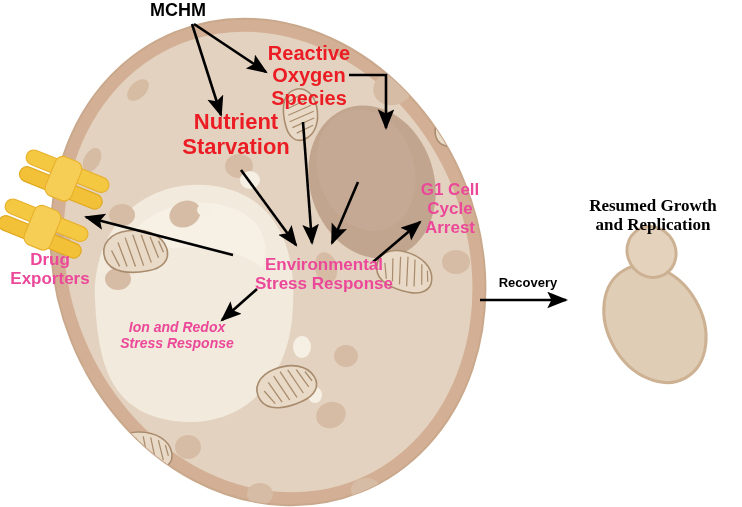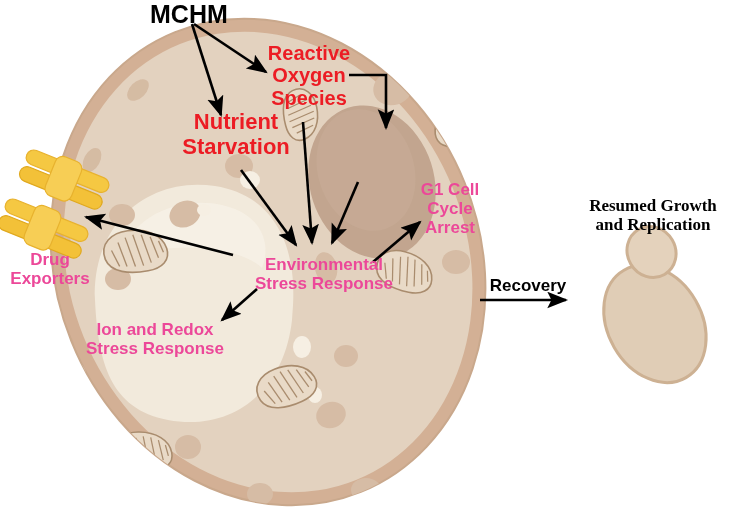--- a/index.html
+++ b/index.html
@@ -28,21 +28,21 @@
     line-height: 1.12;
     white-space: pre;
     pointer-events: none;
   }
   .lbl-red   { color: #EC1C24; }
   .lbl-green { color: #ec4899; }
   .lbl-black { color: #000000; }
 
   #lbl-mchm {
     left: 150px; top: 0px; width: 120px;
-    font-size: 25px;
+    font-size: 18px;
     text-align: left;
   }
   #lbl-ros {
     left: 253px; top: 42px; width: 112px;
     font-size: 20px;
   }
   #lbl-nutrient {
     left: 173px; top: 110px; width: 126px;
     font-size: 22px;
   }
@@ -52,30 +52,31 @@
   }
   #lbl-g1 {
     left: 408px; top: 180px; width: 84px;
     font-size: 17px;
   }
   #lbl-esr {
     left: 243px; top: 255px; width: 162px;
     font-size: 17px;
   }
   #lbl-ion {
-    left: 70px; top: 320px; width: 170px;
-    font-size: 17px;
+    left: 92px; top: 320px; width: 170px;
+    font-size: 14px;
+    font-style: italic;
   }
   #lbl-drug {
     left: -4px; top: 250px; width: 108px;
     font-size: 17px;
   }
   #lbl-recovery {
     left: 476px; top: 276px; width: 104px;
-    font-size: 17px;
+    font-size: 13px;
   }
   #lbl-resumed {
     left: 570px; top: 196px; width: 166px;
     font-size: 17px;
     font-family: Liberation Serif, serif;
   }
 </style>
 </head>
 <body>
 

